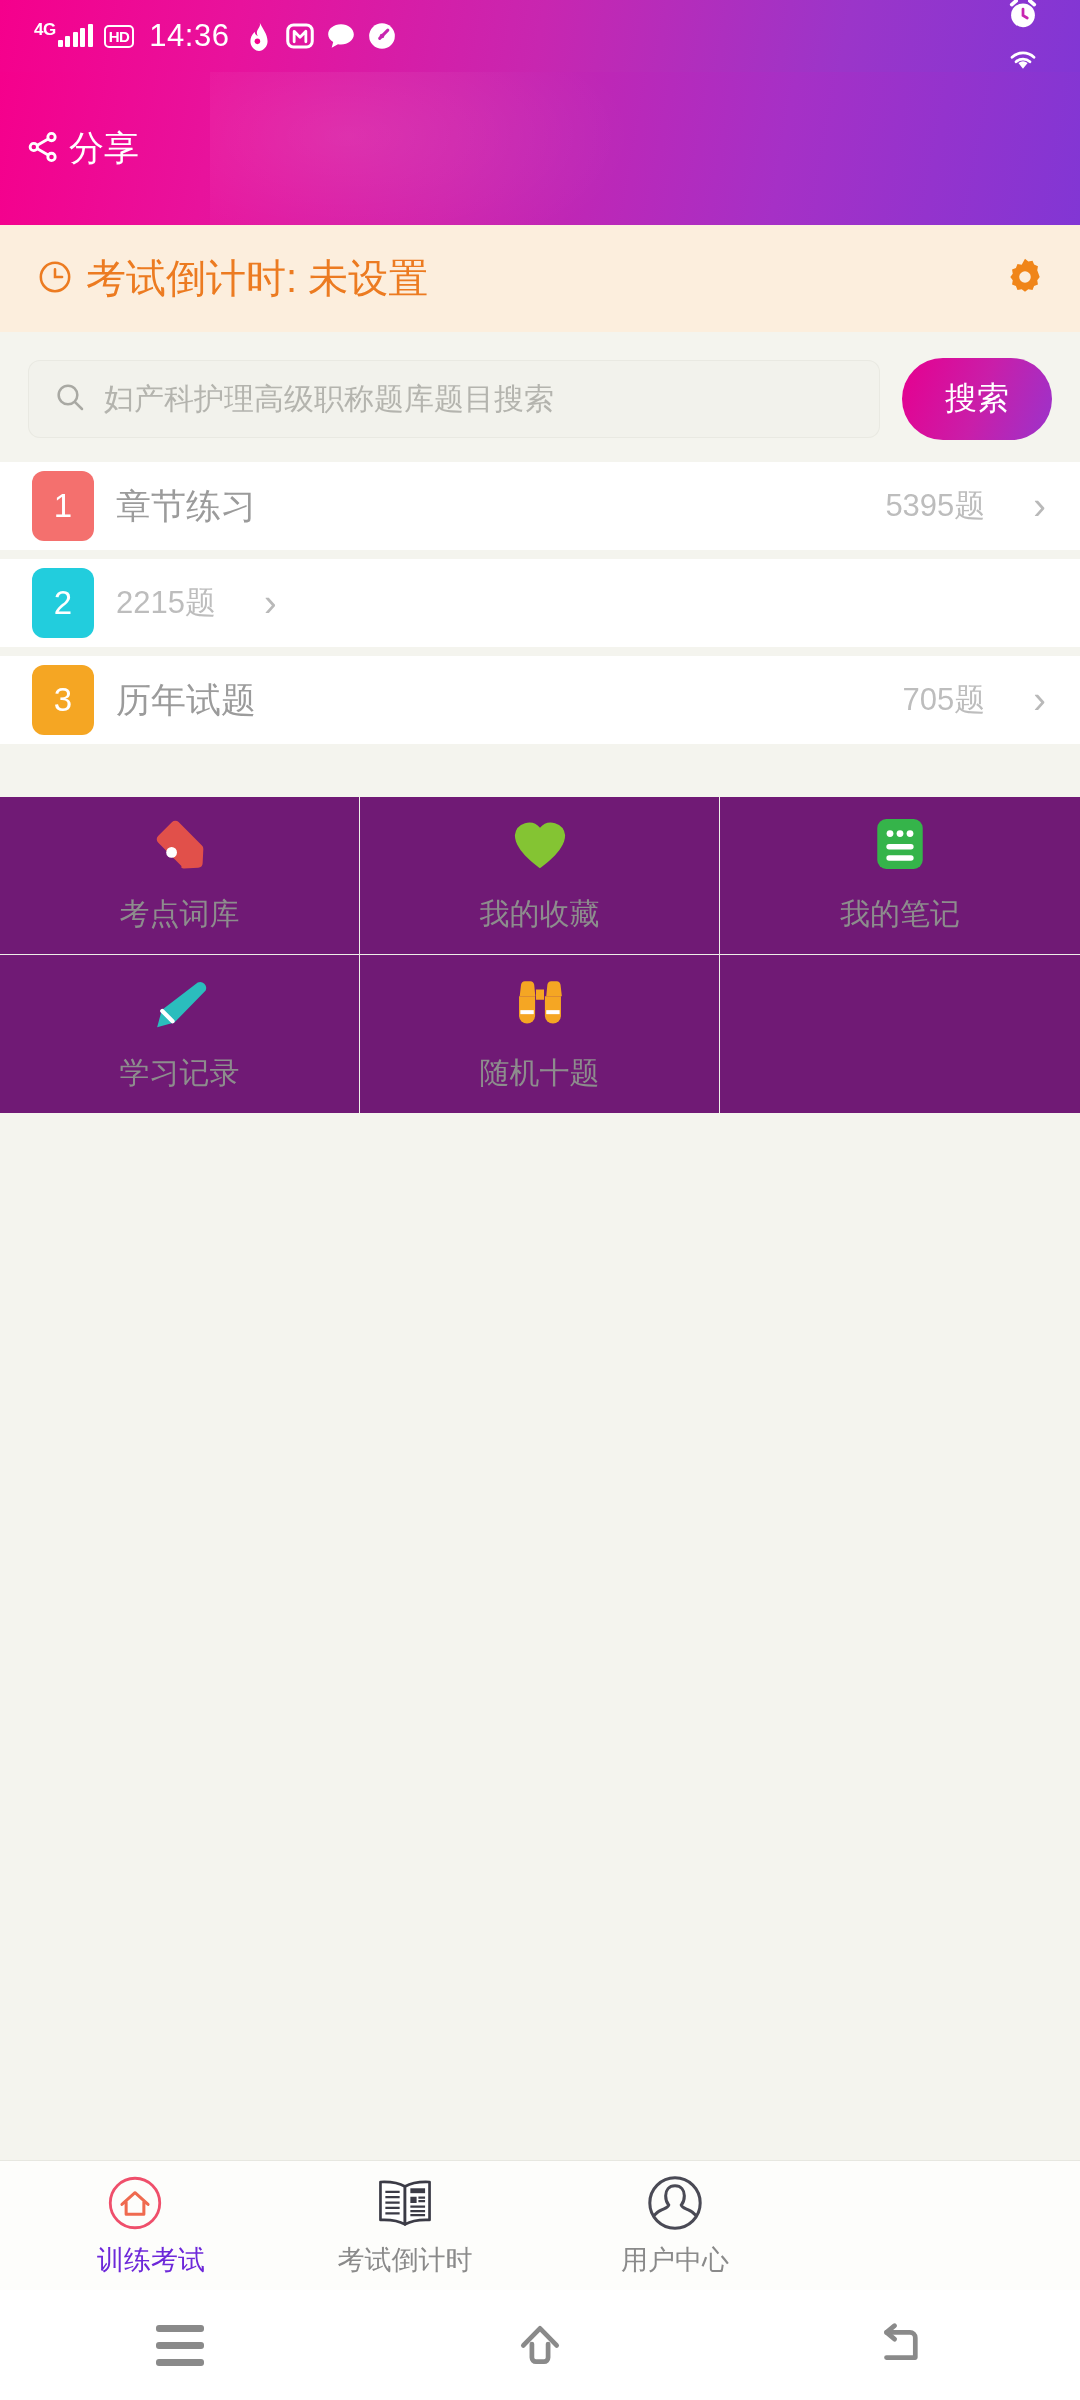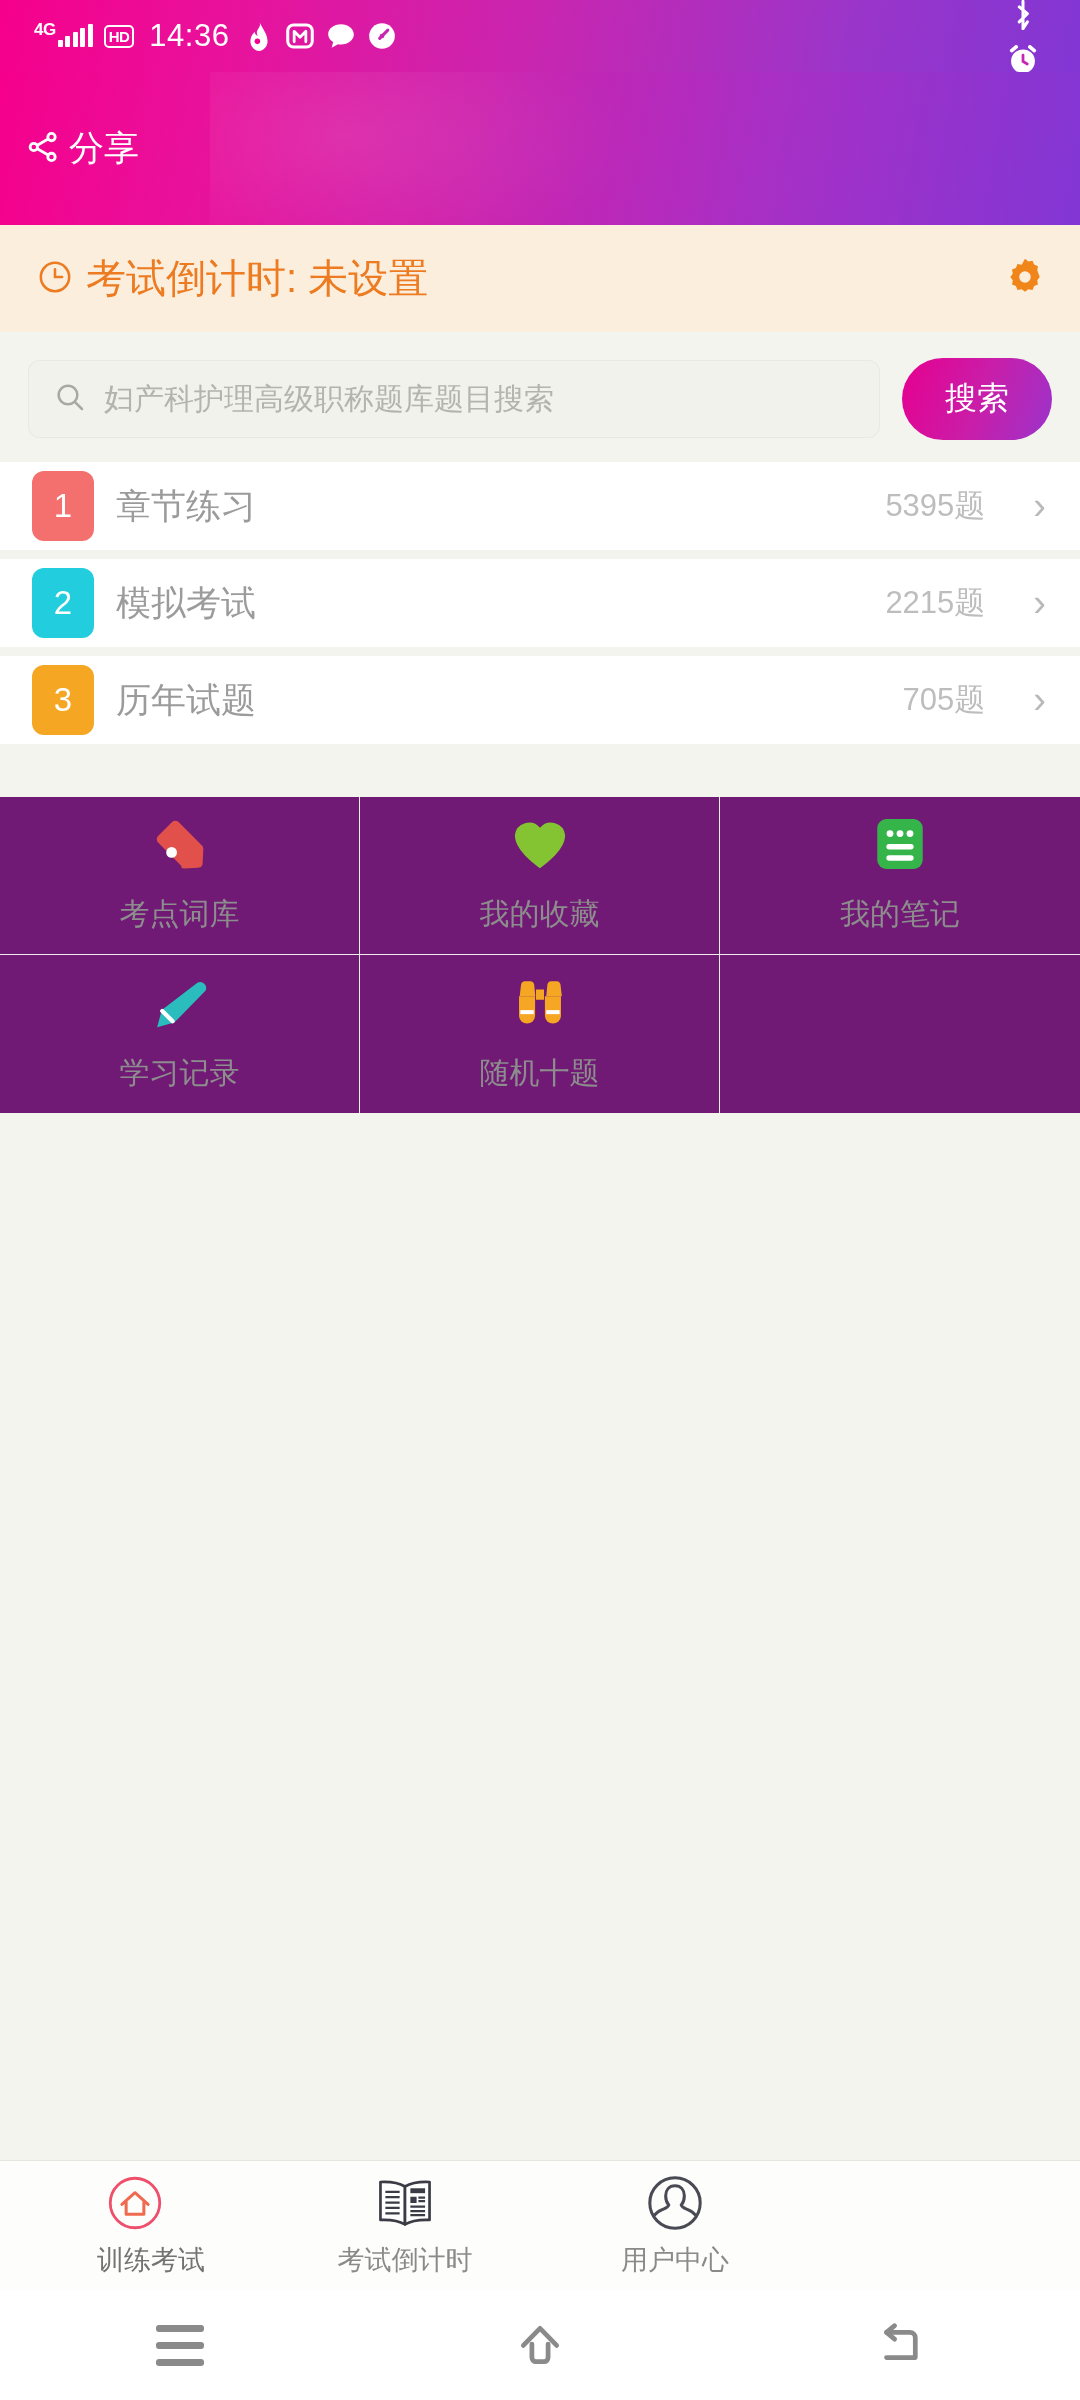--- a/index.html
+++ b/index.html
@@ -8,21 +8,21 @@
     font-family:"Liberation Sans","DejaVu Sans",sans-serif;
     background:#f4f4ee;
     overflow:hidden;
   }
   #app { width:1080px; height:2400px; position:relative; display:flex; flex-direction:column; }
 
   
   .statusbar{
     height:72px; flex:0 0 72px;
     background:linear-gradient(100deg,#f5008c 0%,#e8129c 22%,#c826b0 50%,#9b35c9 78%,#8236d4 100%);
-    display:flex; justify-content:space-between;
+    display:flex; align-items:center; justify-content:space-between;
     padding:0 28px 0 34px; color:#fff;
   }
   .sb-left{ display:flex; align-items:center; gap:11px; }
   .sb-right{ display:flex; align-items:center; gap:15px;flex-direction:column; }
   .net4g{ display:flex; align-items:flex-end; gap:2px; }
   .net4g .lbl{ font-size:17px; font-weight:700; line-height:1; transform:translateY(-9px); letter-spacing:-.5px;}
   .bars{ display:flex; align-items:flex-end; gap:2.5px; height:22px;}
   .bars i{ width:5px; background:#fff; border-radius:1px; display:block;}
   .bars i:nth-child(1){height:7px} .bars i:nth-child(2){height:11px}
   .bars i:nth-child(3){height:15px} .bars i:nth-child(4){height:19px} .bars i:nth-child(5){height:23px}
@@ -115,21 +115,21 @@
   .filler{ flex:1; background:#f4f4ee; }
 
   
   .tabbar{
     flex:0 0 130px; height:130px; background:#fdfdfb; border-top:1px solid #e7e7e0;
     display:grid; grid-template-columns:repeat(4,1fr);
   }
   .tab{ display:flex; flex-direction:column; align-items:center; justify-content:center; gap:10px; cursor:pointer;}
   .tab-ico{ height:58px; display:flex; align-items:center; justify-content:center;}
   .tab-label{ font-size:27px; color:#8a8a8a; }
-  .tab.active .tab-label{ color:#737373;margin-left:32px; }
+  .tab.active .tab-label{ color:#6d28d9;margin-left:32px; }
 
   
   .navbar{
     flex:0 0 110px; height:110px; background:#fff;
     display:grid; grid-template-columns:repeat(3,1fr); align-items:center; justify-items:center;
   }
   .nav-ico{ width:70px; height:60px; display:flex; align-items:center; justify-content:center; cursor:pointer;}
   .hamburger{ display:flex; flex-direction:column; gap:10px; }
   .hamburger i{ width:48px; height:7px; background:#8a8a8a; border-radius:3px; display:block;}
 </style>
@@ -252,21 +252,20 @@
 
   <div class="rows">
     <div class="row">
       <span class="badge" style="background:#f4706e">1</span>
       <span class="row-label">章节练习</span>
       <span class="row-count">5395题</span>
       <span class="chev">›</span>
     </div>
     <div class="row">
       <span class="badge" style="background:#22cddd">2</span>
-      <span class="row-label">模拟考试</span>
       <span class="row-count">2215题</span>
       <span class="chev">›</span>
     </div>
     <div class="row">
       <span class="badge" style="background:#f5a623">3</span>
       <span class="row-label">历年试题</span>
       <span class="row-count">705题</span>
       <span class="chev">›</span>
     </div>
   </div>

